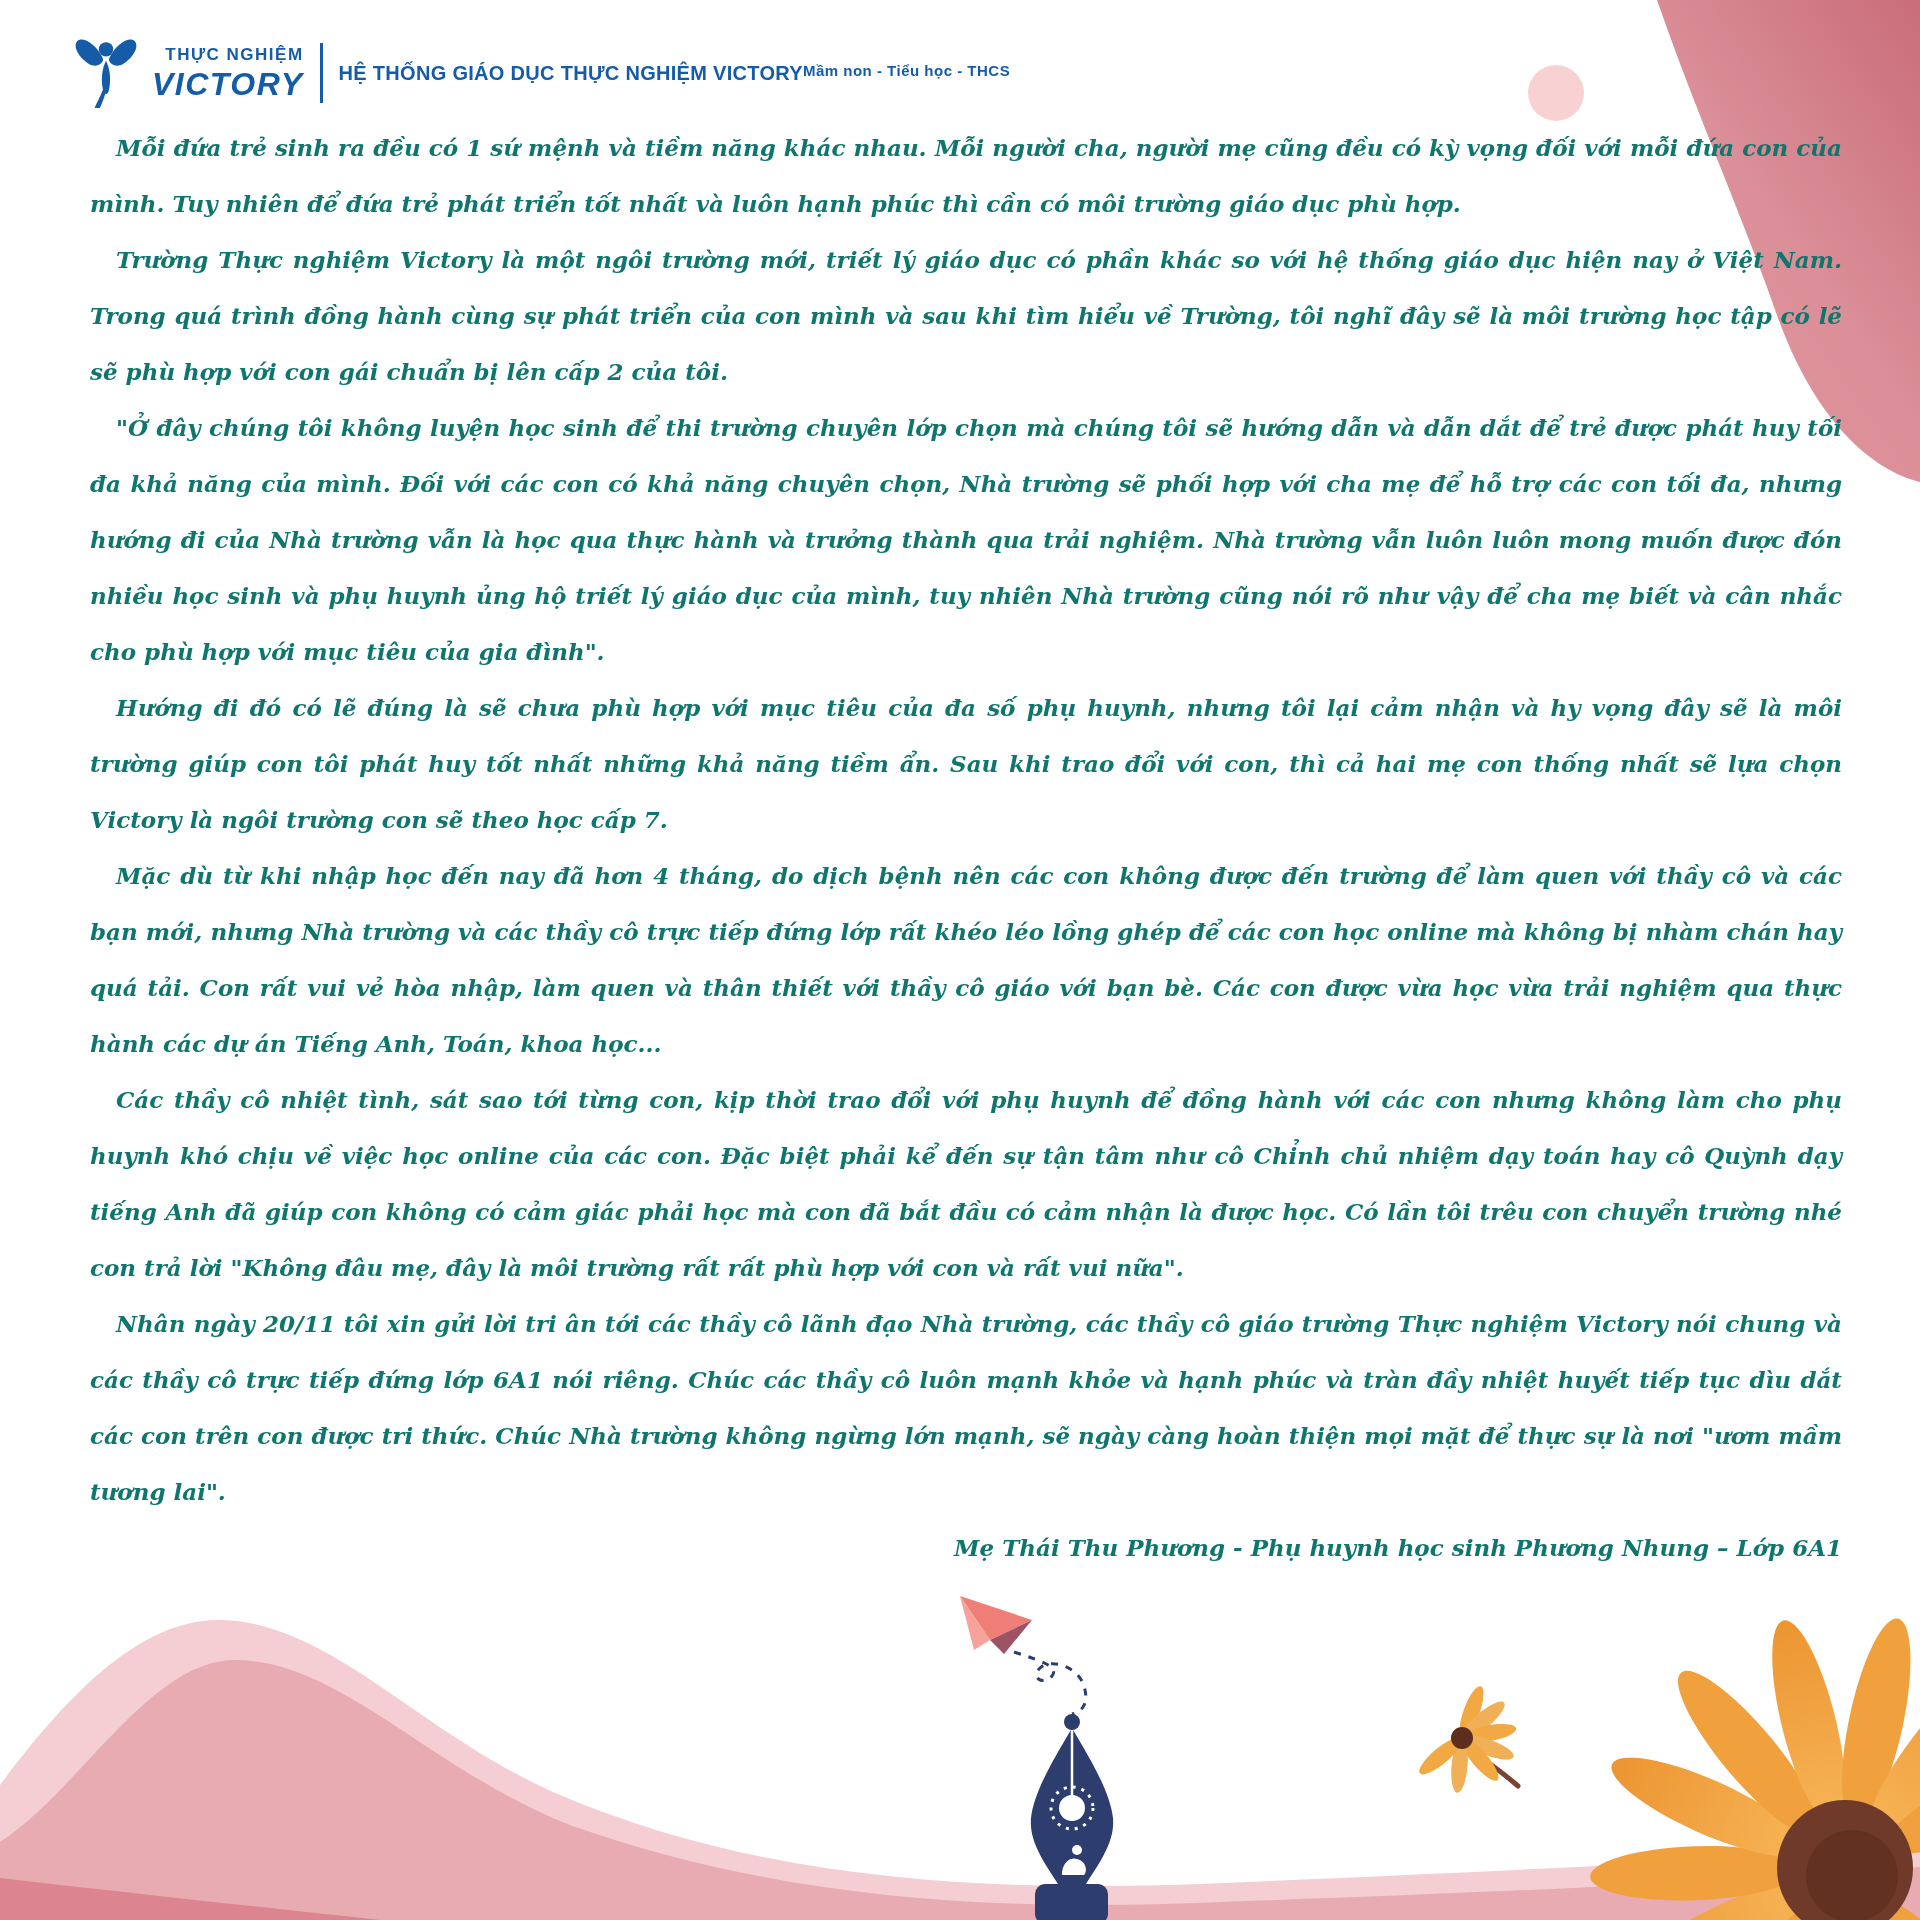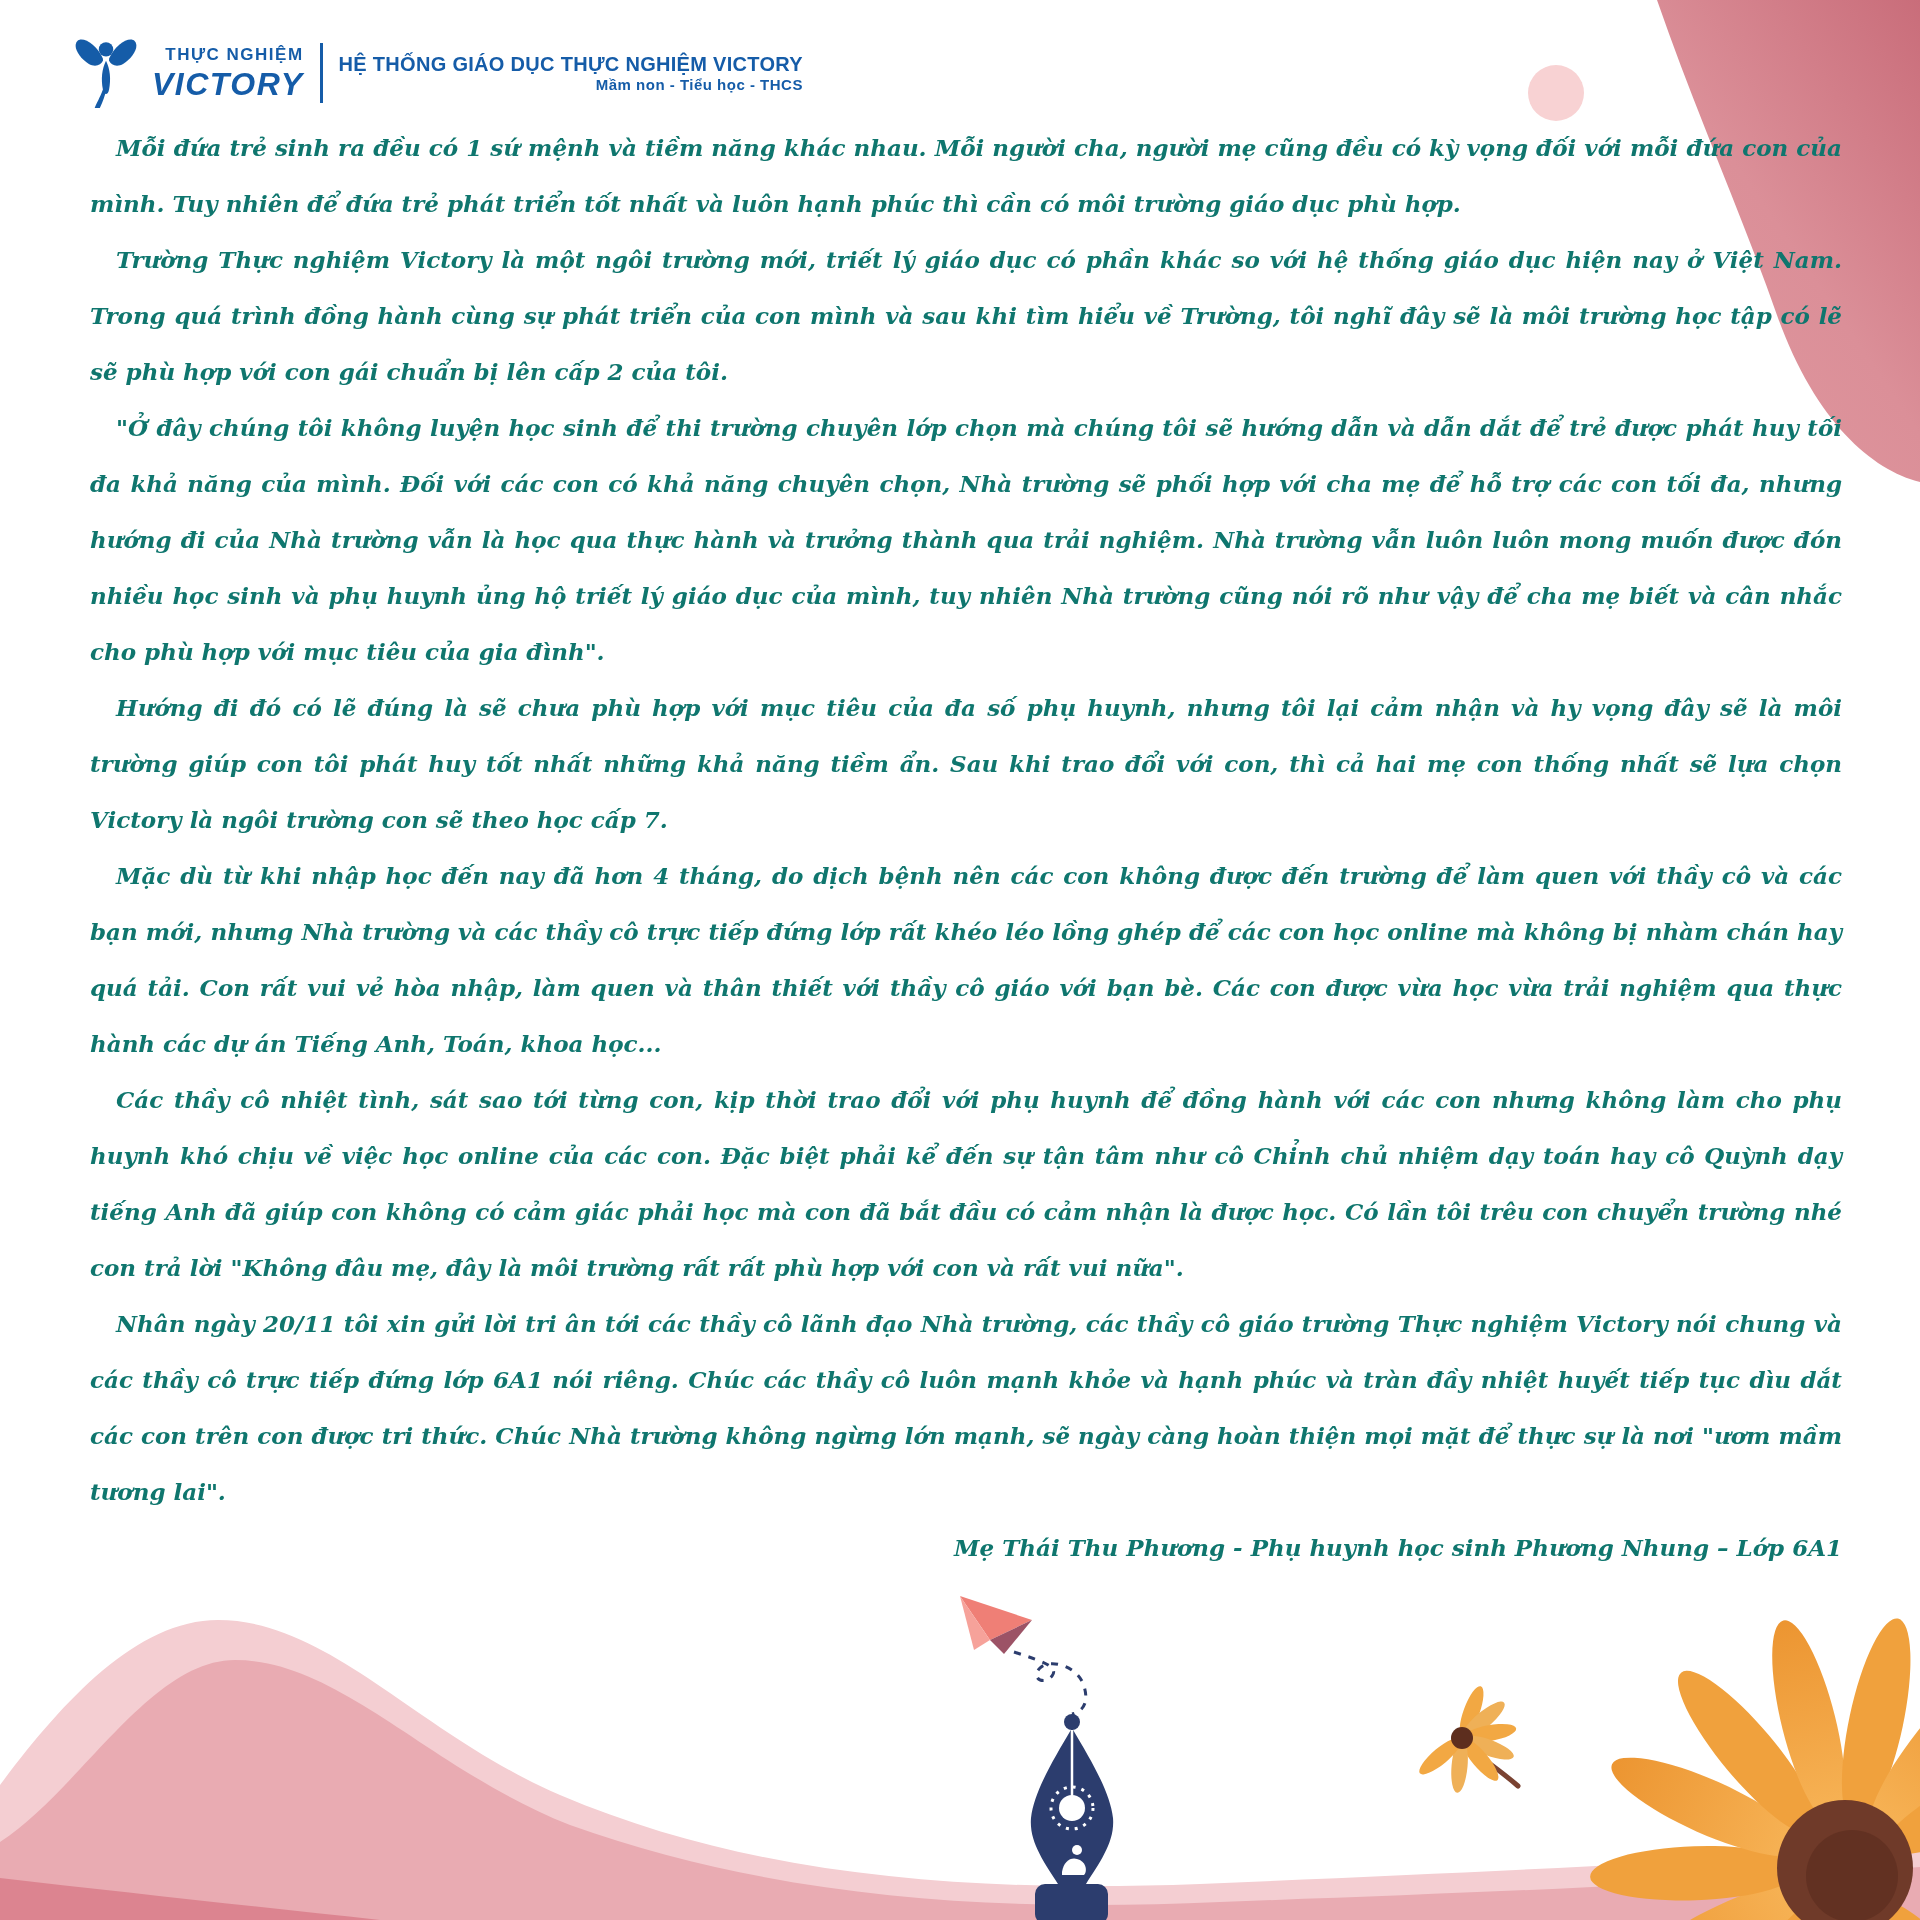--- a/index.html
+++ b/index.html
@@ -9,21 +9,21 @@
   }
   
   .decor{position:absolute;inset:0;z-index:1;}
   
   .header{position:absolute;top:36px;left:74px;display:flex;align-items:center;z-index:3;color:#155ca8;text-align:right;}
   .logo-icon{width:64px;height:74px;margin-right:14px;flex:0 0 auto;}
   .brand{display:flex;flex-direction:column;justify-content:center;line-height:1;}
   .brand-top{font-size:17px;font-weight:bold;letter-spacing:1.5px;margin-bottom:5px;}
   .brand-name{font-size:32px;font-weight:bold;letter-spacing:1.5px;font-style:italic;}
   .logo-divider{width:3px;height:60px;background:#155ca8;margin:0 16px;}
-  .sys{display:flex;flex-direction:column;justify-content:center;}
+  .sys{display:flex;flex-direction:row;justify-content:center;}
   .sys-title{font-size:20px;font-weight:bold;letter-spacing:.3px;}
   .sys-levels{font-size:15px;font-weight:bold;letter-spacing:.5px;}
   
   .letter{
     position:absolute;left:90px;top:120px;width:1752px;z-index:3;
     color:#0f766e;font-family:"DejaVu Serif",serif;font-style:italic;font-weight:bold;
     font-size:23px;line-height:56px;text-align:justify;
   }
   .letter p{margin:0;text-indent:26px;}
   .signature{margin-top:16px;text-align:right;text-indent:0;}

